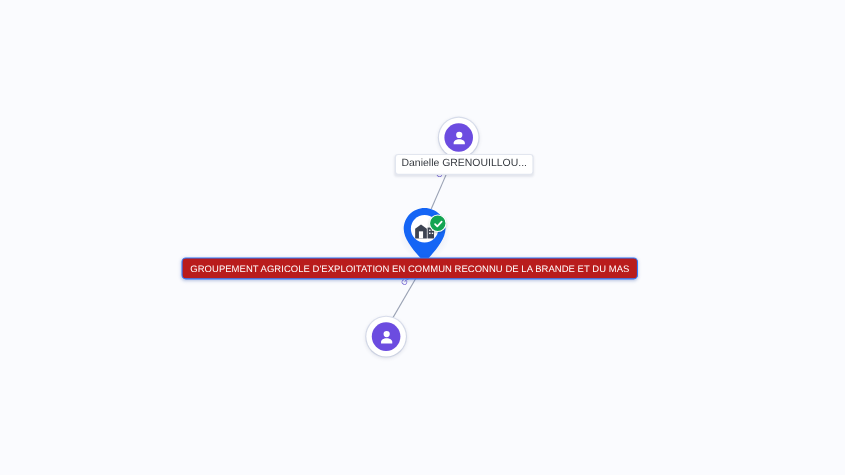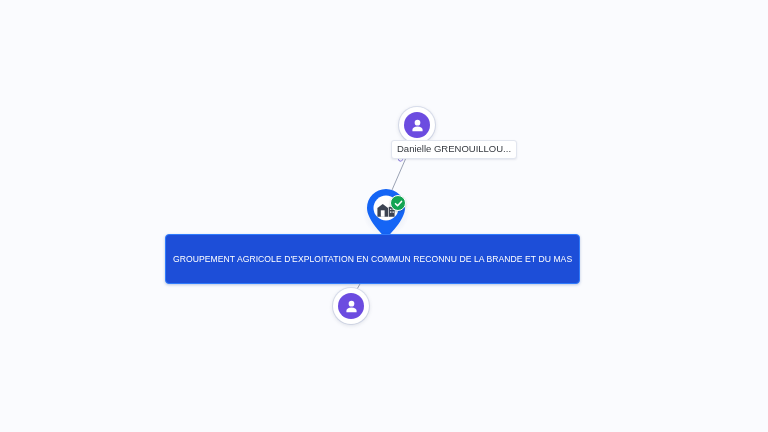--- a/index.html
+++ b/index.html
@@ -83,21 +83,20 @@
     position: absolute;
     background: #ffffff;
     border: 1px solid #e2e6ef;
     border-radius: 3px;
     font-size: 9.5px;
     color: #35393f;
     padding: 2px 5px 3px 5px;
     white-space: nowrap;
     box-shadow: 0 1px 2px rgba(40,50,90,.10);
     line-height: 12px;
-    margin-left: 32px;
   }
   #label-danielle { left: 359px; top: 140px; }
   #label-david    { left: 298px; top: 320px; }
 
   
   #node-company {
     position: absolute;
     left: 360px;
     top: 187px;
     width: 52px;
@@ -139,27 +138,27 @@
     box-shadow: 0 1px 2px rgba(20,60,40,.25);
   }
 
   
   #company-title-bar {
     position: absolute;
     left: 165px;
     top: 234px;
     height: 16px;
     line-height: 16px;
-    background: #1d4ed8;
+    background: #b91c1c;
     border: 1px solid #2f7bfd;
     border-radius: 4px;
     color: #ffffff;
     font-size: 8.6px;
     letter-spacing: .05px;
-    padding: 16px 7px;
+    padding: 1px 7px;
     white-space: nowrap;
     box-shadow: 0 1px 3px rgba(20,60,150,.28);
     font-family: "Liberation Sans", sans-serif;
   }
 </style>
 </head>
 <body>
 
 <div id="graph-canvas">
 

